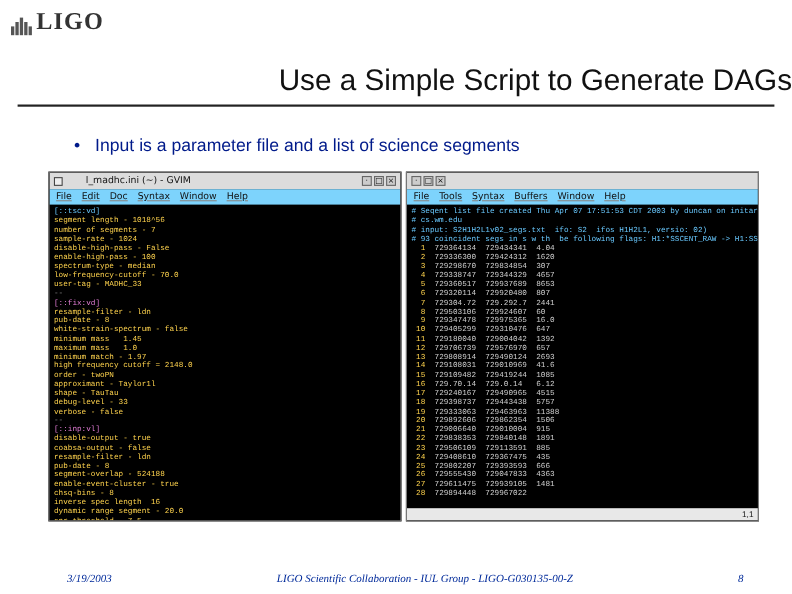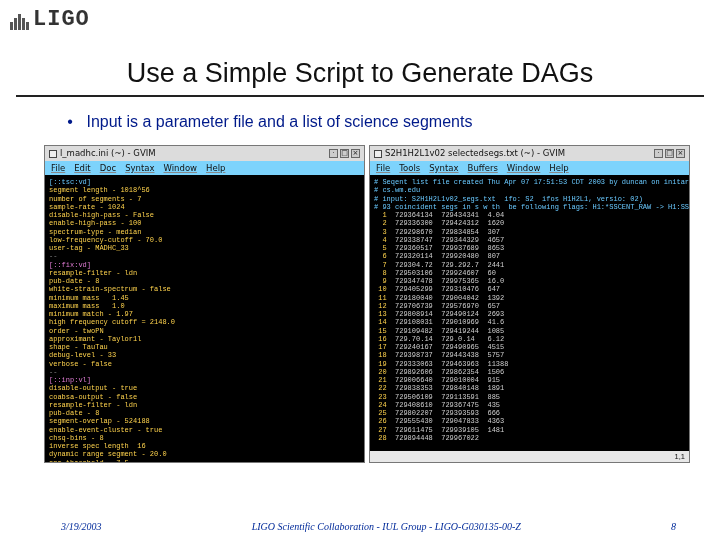--- a/index.html
+++ b/index.html
@@ -9,55 +9,55 @@
     background: #fff;
     font-family: Arial, Helvetica, sans-serif;
     position: relative;
     overflow: hidden;
   }
   .header {
     height: 40px;
     padding: 8px 0 0 10px;
   }
   .logo {
-    font-family: Liberation Mono, monospace;
+    font-family: Liberation Serif, serif;
     font-weight: 700;
     font-size: 22px;
     color: #333;
     letter-spacing: 1px;
     display: inline-block;
     line-height: 1;
   }
   .logo-bars {
     display: inline-block;
     vertical-align: middle;
     margin-right: 3px;
   }
   .logo-bars span {
     display: inline-block;
     width: 3px;
     background: #555;
     margin-right: 1px;
     vertical-align: bottom;
   }
   .slide-title {
-    text-align: center;
+    text-align: right;
     font-size: 27px;
     font-weight: 400;
     color: #111;
     margin: 18px 0 6px 0;
     font-family: Arial, sans-serif;
   }
   .divider {
     height: 0;
     border-top: 2px solid #222;
     margin: 0 16px 0 16px;
   }
   .bullet {
-    margin: 16px 0 14px 58px;
+    margin: 27px 0 14px 58px;
     font-size: 16px;
     color: #001a8a;
     font-family: Arial, sans-serif;
   }
   .bullet .bchar {
     display: inline-block;
     width: 24px;
     text-align: center;
     vertical-align: top;
   }
@@ -81,21 +81,21 @@
   .term-title {
     background: #dcdcdc;
     color: #111;
     height: 15px;
     display: flex;
     align-items: center;
     padding: 0 4px;
     font-size: 8.5px;
     justify-content: space-between;
   }
-  .term-title .tt-left { display:flex; align-items:center; gap:3px;justify-content:flex-end; }
+  .term-title .tt-left { display:flex; align-items:center; gap:21px;justify-content:flex-end; }
   .term-title .tt-dash { width:8px; height:8px; border:1px solid #444; background:#eee; }
   .term-title .tt-right { display:flex; gap:2px; }
   .term-title .tt-btn { width:9px; height:9px; border:1px solid #666; background:#ccc; font-size:7px; line-height:7px; text-align:center; }
   .term-menu {
     background: #7dd3fc;
     color: #111;
     height: 14px;
     display: flex;
     align-items: center;
     gap: 9px;
@@ -214,24 +214,20 @@
 <span class="y">chsq-bins - 8</span>
 <span class="y">inverse spec length  16</span>
 <span class="y">dynamic range segment - 20.0</span>
 <span class="y">snr threshold - 7.5</span>
 
 </div>
   </div>
 
   <div class="term">
     <div class="term-title">
-      <div class="tt-left">
-        <span class="tt-dash"></span>
-        <span>S2H1H2L1v02   selectedsegs.txt (~) - GVIM</span>
-      </div>
       <div class="tt-right">
         <span class="tt-btn">·</span>
         <span class="tt-btn">□</span>
         <span class="tt-btn">×</span>
       </div>
     </div>
     <div class="term-menu">
       <span>File</span>
       <span>Tools</span>
       <span>Syntax</span>

